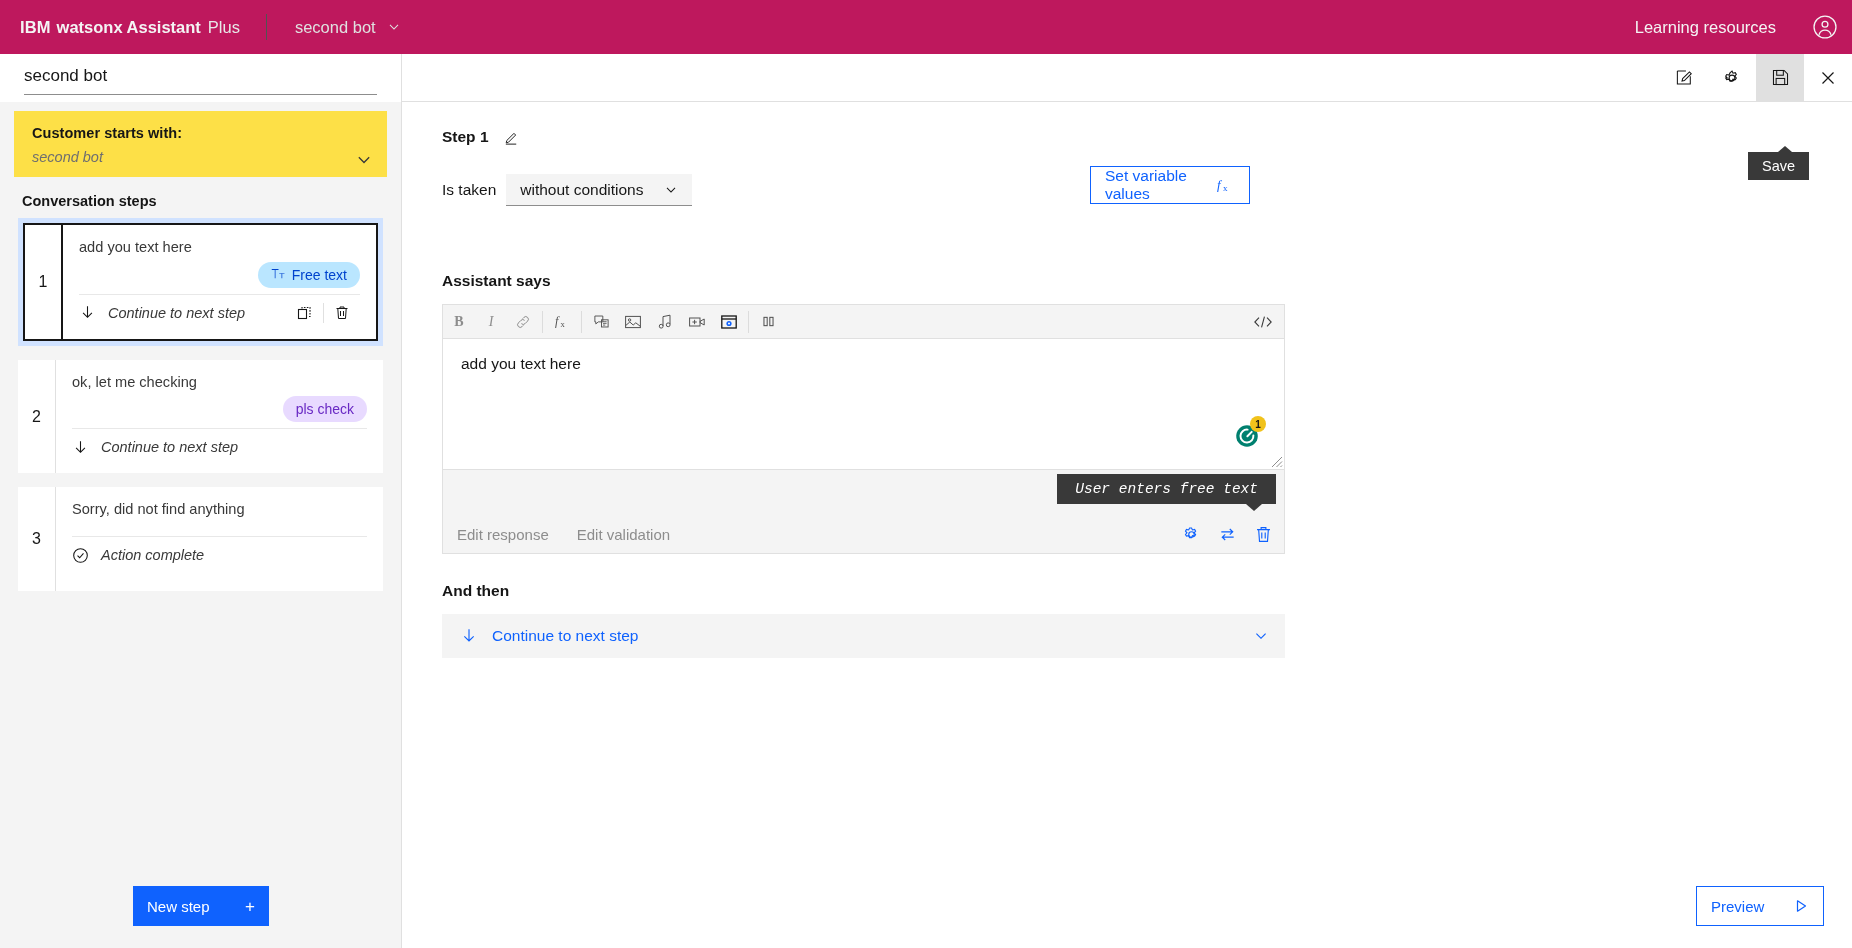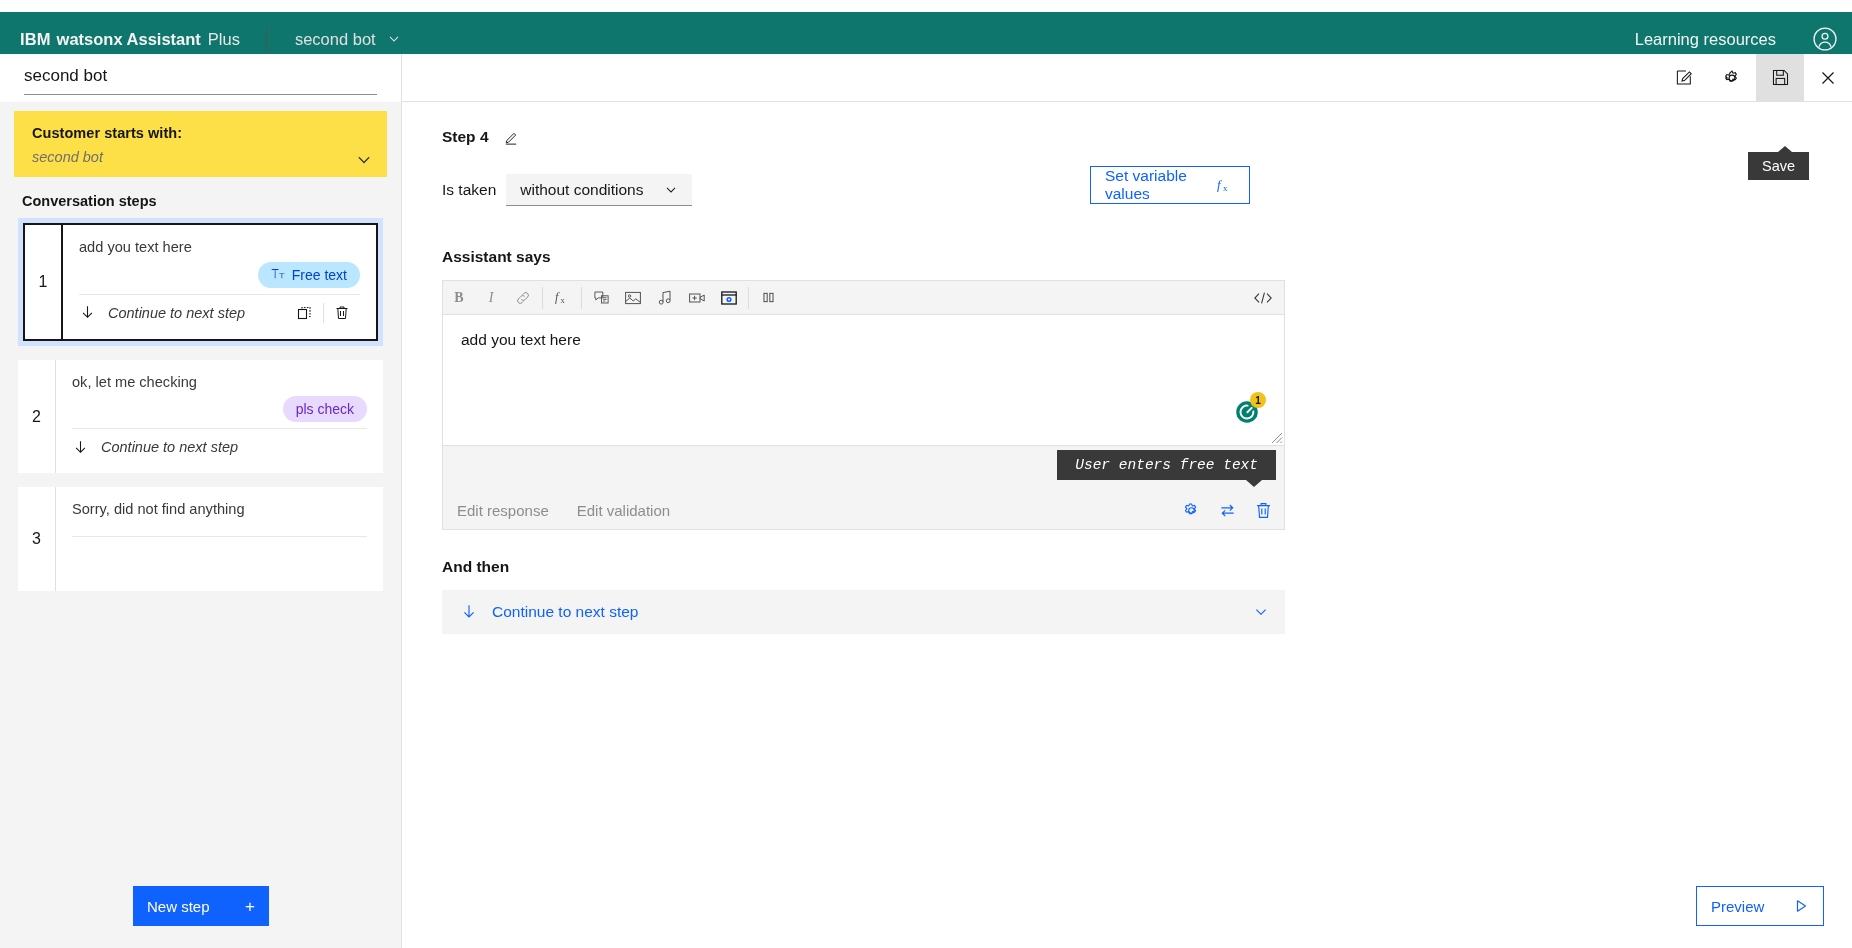--- a/index.html
+++ b/index.html
@@ -8,23 +8,23 @@
     margin: 0; padding: 0;
     width: 1852px; height: 948px;
     overflow: hidden;
     background: #ffffff;
     font-family: "Liberation Sans", sans-serif;
     -webkit-font-smoothing: antialiased;
   }
 
   
   .topnav {
-    position: absolute; top: 12px; left: 0;
+    position: absolute; top: 0; left: 0;
     width: 1852px; height: 54px;
-    background: #0f766e;
+    background: #be185d;
     display: flex; align-items: center;
     color: #f4f4f4;
   }
   .brand {
     display: flex; align-items: baseline;
     padding-left: 20px;
     font-size: 16.5px;
     white-space: nowrap;
   }
   .brand .ibm { font-weight: 700; letter-spacing: .1px; color:#f4f4f4;}
@@ -228,21 +228,21 @@
     border: 1px solid #0f62fe;
     display: flex; align-items: center;
     padding: 0 14px;
     color: #0f62fe; font-size: 15.5px;
     cursor: pointer; background: #fff;
   }
   .setvar-btn .fx { margin-left: auto; }
 
   .section-label {
     font-size: 15.5px; font-weight: 700; color: #161616;
-    margin-top: 42px;
+    margin-top: 66px;
   }
 
   .editor {
     width: 843px;
     margin-top: 14px;
     border: 1px solid #e0e0e0;
     background: #ffffff;
   }
   .editor-toolbar {
     height: 34px; background: #f4f4f4;
@@ -461,20 +461,29 @@
       </div>
     </div>
 
     <div class="step-card">
       <div class="step-inner">
         <div class="step-num">3</div>
         <div class="step-body">
           <div class="step-text">Sorry, did not find anything</div>
           <div style="height:14px"></div>
           <div class="step-sep"></div>
+          <div class="step-foot">
+            <span>
+              <svg width="17" height="17" viewBox="0 0 16 16">
+                <circle cx="8" cy="8" r="6.4" fill="none" stroke="#161616" stroke-width="1"></circle>
+                <path d="M5.2 8.1l2 2 3.6-4.1" fill="none" stroke="#161616" stroke-width="1"></path>
+              </svg>
+            </span>
+            <span class="ft-label">Action complete</span>
+          </div>
         </div>
       </div>
     </div>
 
   </div>
 
   <div class="newstep-wrap">
     <button class="newstep-btn">
       <span>New step</span>
       <span class="plus">+</span>
@@ -514,21 +523,21 @@
         <path d="M4.5 4.5l11 11M15.5 4.5l-11 11" stroke="#161616" stroke-width="1.2" fill="none"></path>
       </svg>
     </span>
   </div>
 </div>
 <div class="save-tooltip">Save</div>
 
 <div class="main">
 
   <div class="step-head">
-    <span class="title">Step 4</span>
+    <span class="title">Step 1</span>
     <span>
       <span>
         <svg width="17" height="17" viewBox="0 0 18 18">
           <path d="M4 12.2l7.6-7.6 1.8 1.8-7.6 7.6-2.4.6z" fill="none" stroke="#161616" stroke-width="1"></path>
           <path d="M3 16h11" stroke="#161616" stroke-width="1"></path>
         </svg>
       </span>
     </span>
   </div>
 

